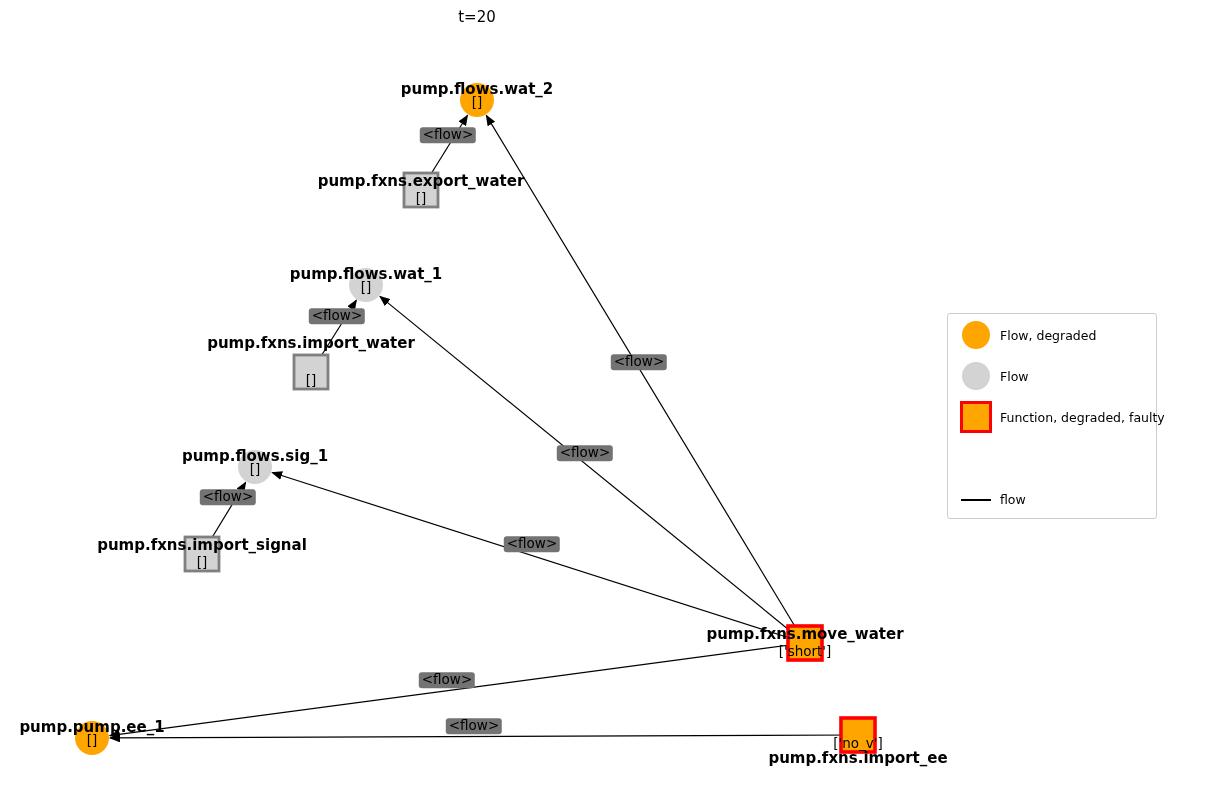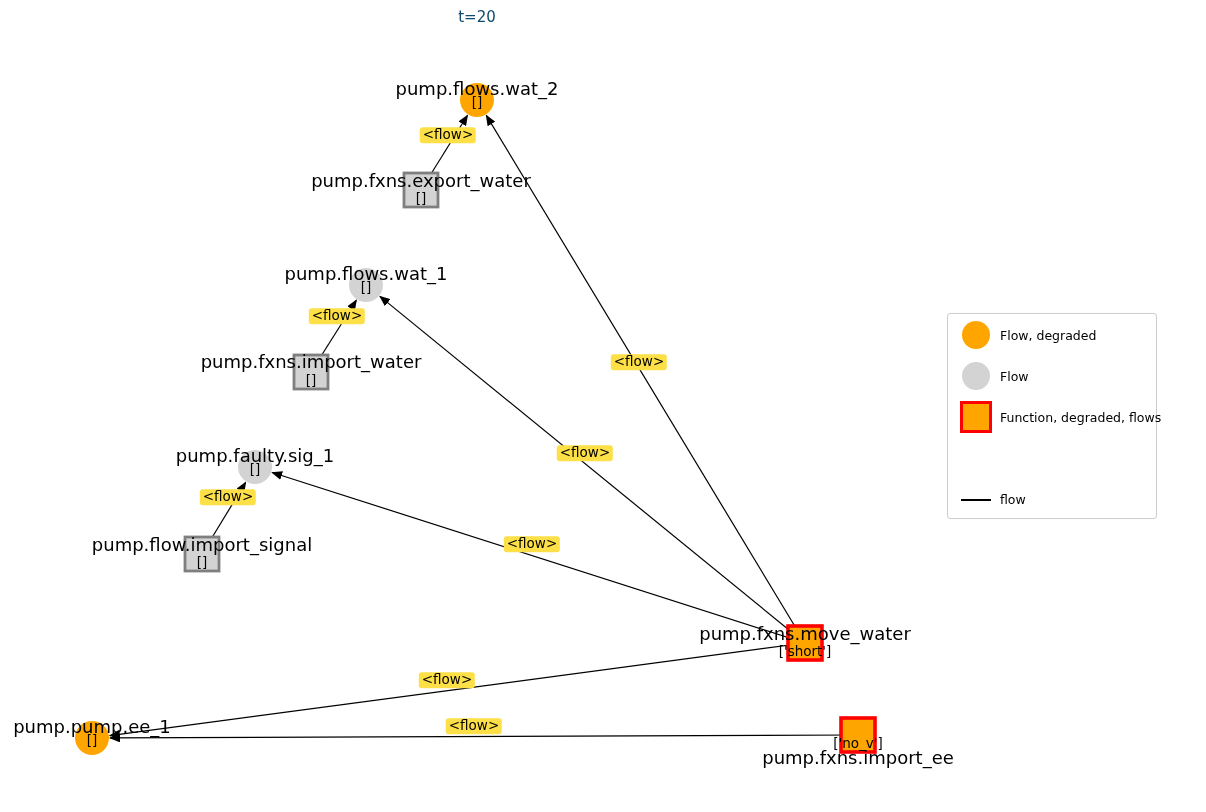--- a/index.html
+++ b/index.html
@@ -3,30 +3,30 @@
 <meta charset="utf-8">
 <style>
   html,body { margin:0; padding:0; background:#fff; }
   .stage {
     position:relative; width:1206px; height:812px; background:#ffffff;
     font-family:"DejaVu Sans","Liberation Sans",sans-serif; overflow:hidden;
   }
   .stage svg { position:absolute; left:0; top:0; }
   .title {
     position:absolute; top:8px; transform:translateX(-50%);
-    font-size:15px; color:#0c4a6e; white-space:nowrap;
+    font-size:15px; color:#000000; white-space:nowrap;
   }
   .nlabel {
     position:absolute; transform:translate(-50%,-50%);
     white-space:nowrap; color:#000; line-height:1;
   }
-  .node-name { font-weight:normal; font-size:18px; }
+  .node-name { font-weight:bold; font-size:15px; }
   .node-state { font-size:13.5px; }
   .edge-label {
-    font-size:13.5px; background:#fde047; padding:1px 3px; border-radius:3px;
+    font-size:13.5px; background:#737373; padding:1px 3px; border-radius:3px;
   }
   .legend {
     position:absolute; left:947px; top:313px; width:210px; height:206px;
     background:#ffffff; border:1px solid #cccccc; border-radius:3px;
     box-sizing:border-box;
   }
   .legend-row {
     position:absolute; left:0; width:100%; height:40px;
     display:flex; align-items:center;
   }
@@ -82,25 +82,25 @@
       <div class="nlabel edge-label" style="left: 228px; top: 497px;">&lt;flow&gt;</div>
       <div class="nlabel edge-label" style="left: 532px; top: 544px;">&lt;flow&gt;</div>
       <div class="nlabel edge-label" style="left: 447px; top: 680px;">&lt;flow&gt;</div>
       <div class="nlabel edge-label" style="left: 474px; top: 726px;">&lt;flow&gt;</div>
       <div class="nlabel node-name" style="left: 477px; top: 89px;">pump.flows.wat_2</div>
       <div class="nlabel node-state" style="left: 477px; top: 103px;">[]</div>
       <div class="nlabel node-name" style="left: 421px; top: 181px;">pump.fxns.export_water</div>
       <div class="nlabel node-state" style="left: 421px; top: 199px;">[]</div>
       <div class="nlabel node-name" style="left: 366px; top: 274px;">pump.flows.wat_1</div>
       <div class="nlabel node-state" style="left: 366px; top: 288px;">[]</div>
-      <div class="nlabel node-name" style="left: 311px; top: 362px;">pump.fxns.import_water</div>
+      <div class="nlabel node-name" style="left: 311px; top: 343px;">pump.fxns.import_water</div>
       <div class="nlabel node-state" style="left: 311px; top: 381px;">[]</div>
-      <div class="nlabel node-name" style="left: 255px; top: 456px;">pump.faulty.sig_1</div>
+      <div class="nlabel node-name" style="left: 255px; top: 456px;">pump.flows.sig_1</div>
       <div class="nlabel node-state" style="left: 255px; top: 470px;">[]</div>
-      <div class="nlabel node-name" style="left: 202px; top: 545px;">pump.flow.import_signal</div>
+      <div class="nlabel node-name" style="left: 202px; top: 545px;">pump.fxns.import_signal</div>
       <div class="nlabel node-state" style="left: 202px; top: 563px;">[]</div>
       <div class="nlabel node-name" style="left: 805px; top: 634px;">pump.fxns.move_water</div>
       <div class="nlabel node-state" style="left: 805px; top: 652px;">['short']</div>
       <div class="nlabel node-name" style="left: 92px; top: 727px;">pump.pump.ee_1</div>
       <div class="nlabel node-state" style="left: 92px; top: 741px;">[]</div>
       <div class="nlabel node-name" style="left: 858px; top: 758px; text-align: right;">pump.fxns.import_ee</div>
       <div class="nlabel node-state" style="left: 858px; top: 744px;">['no_v']</div>
     </div>
 
   <div class="legend" id="legend-box">
@@ -113,21 +113,21 @@
       <div class="legend-row" style="top: 42.2px;">
         <span class="legend-marker-slot">
           <span class="lmark-circle" style="background: rgb(211, 211, 211);"></span>
         </span>
         <span class="legend-label">Flow</span>
       </div>
       <div class="legend-row" style="top: 83.4px;">
         <span class="legend-marker-slot">
           <span class="lmark-square" style="background: rgb(255, 165, 0); border: 3.5px solid rgb(255, 0, 0);"></span>
         </span>
-        <span class="legend-label">Function, degraded, flows</span>
+        <span class="legend-label">Function, degraded, faulty</span>
       </div>
       <div class="legend-row" style="top: 165.8px;">
         <span class="legend-marker-slot">
           <span class="lmark-line" style="background: rgb(0, 0, 0);"></span>
         </span>
         <span class="legend-label">flow</span>
       </div>
     </div>
 </div>
 

